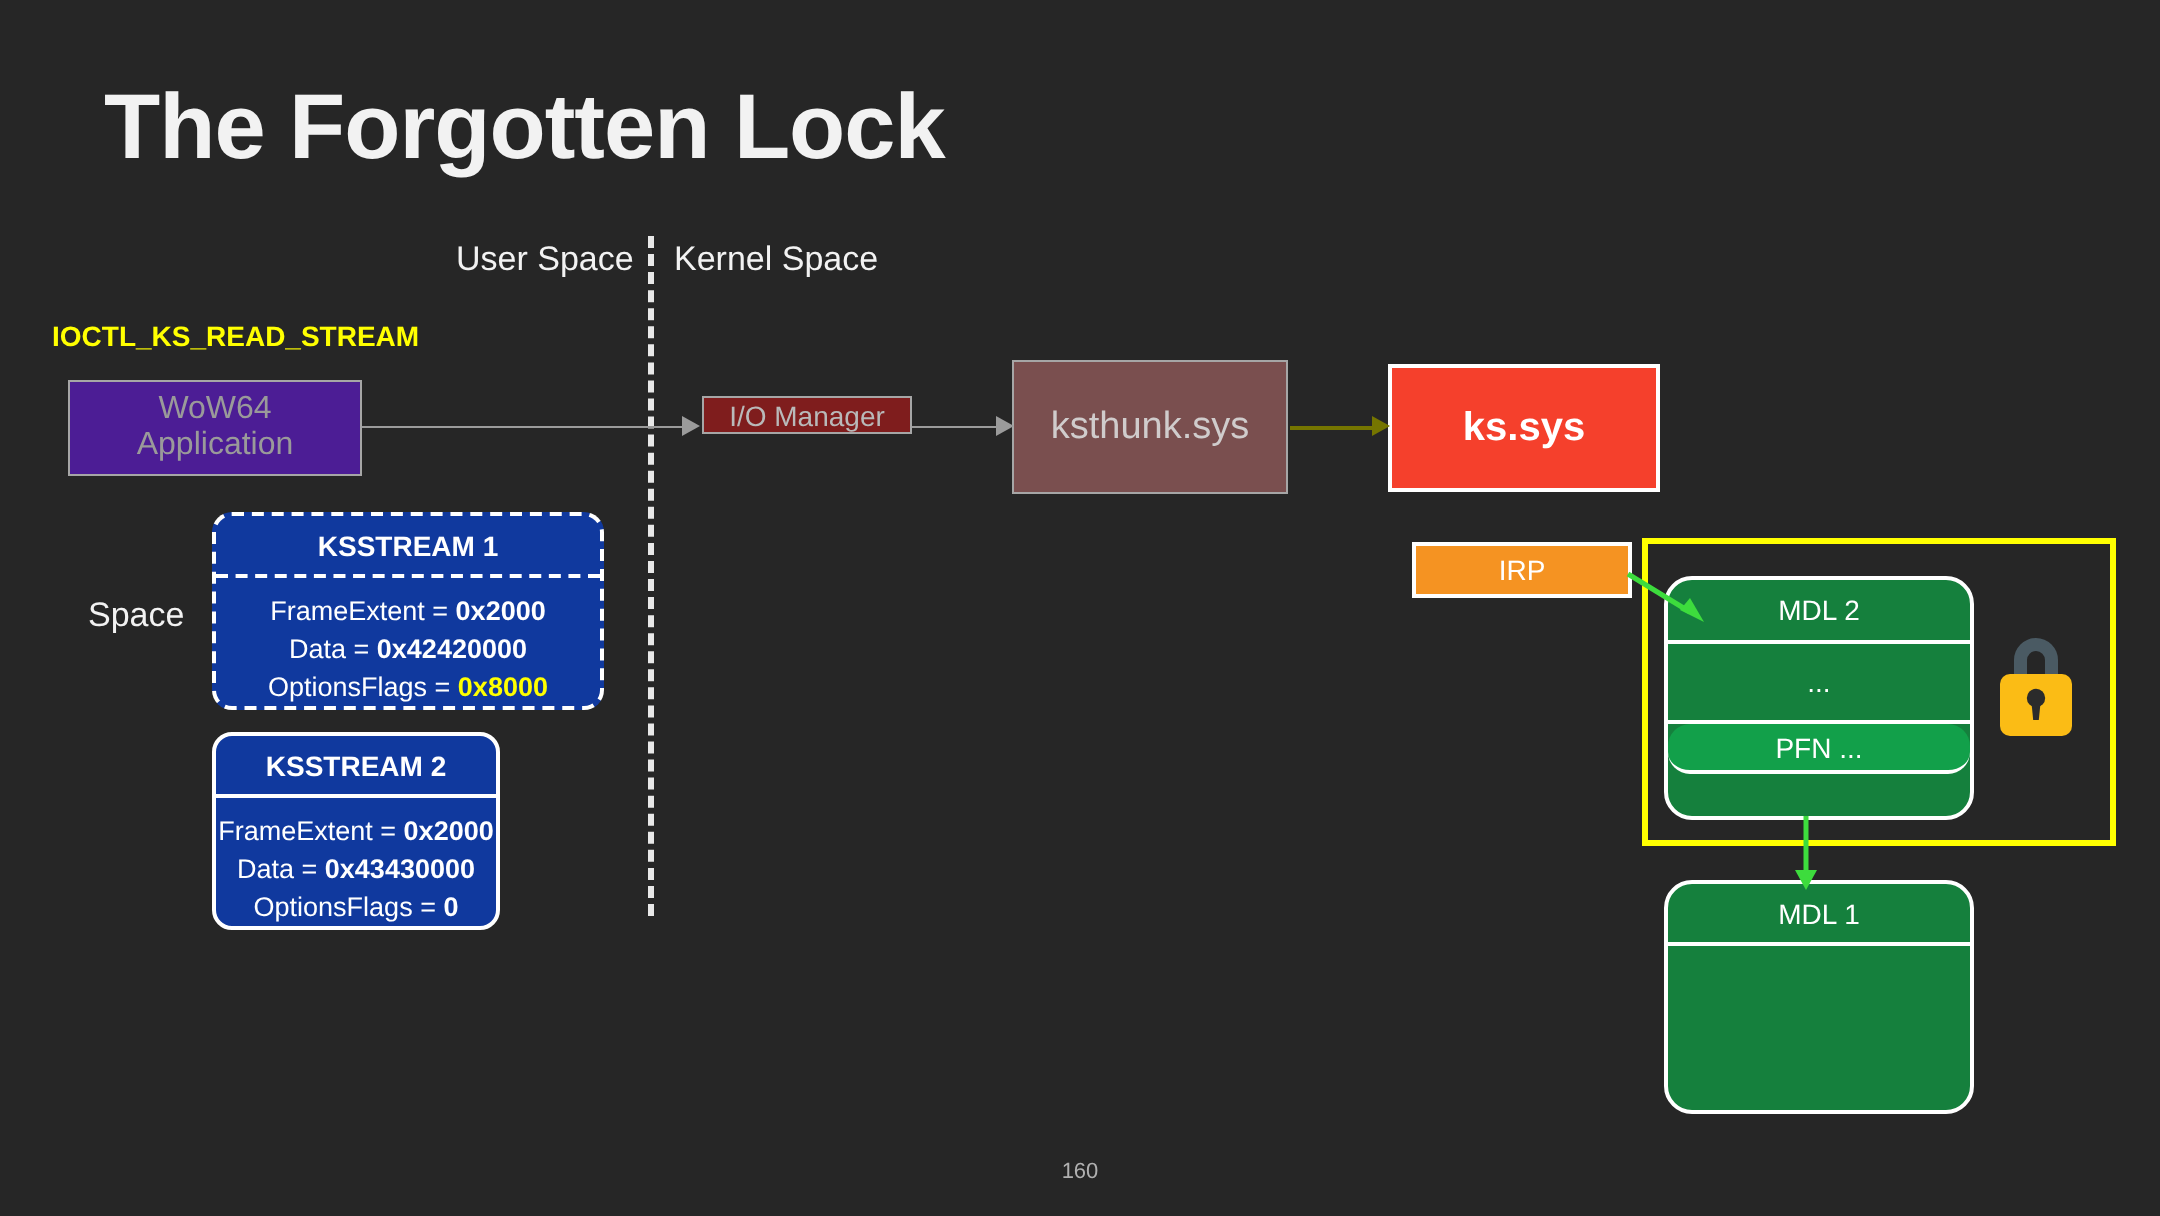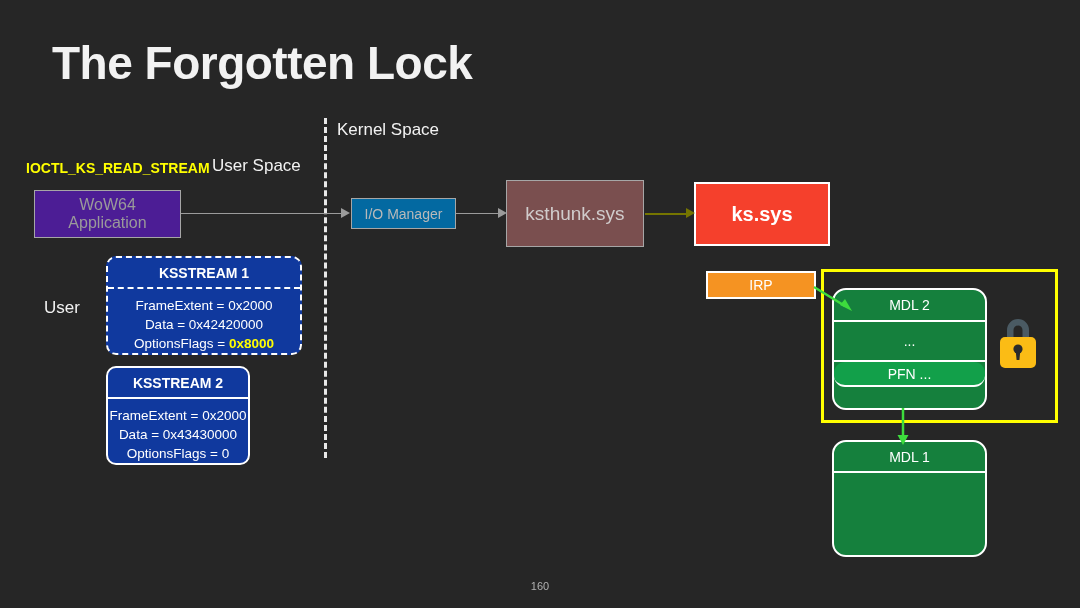--- a/index.html
+++ b/index.html
@@ -29,21 +29,21 @@
     white-space: nowrap;
   }
 
   
   .space-label {
     position: absolute;
     font-size: 17px;
     color: #f2f2f2;
     white-space: nowrap;
   }
-  #user-space-label  { left: 212px; top: 120px; margin-top: 36px; }
+  #user-space-label  { left: 228px; top: 120px; }
   #kernel-space-label{ left: 337px; top: 120px; }
 
   
   #divider {
     position: absolute;
     left: 324px;
     top: 118px;
     width: 0;
     height: 340px;
     border-left: 3px dashed #e8e8e8;
@@ -73,22 +73,22 @@
   #wow64-box {
     left: 34px; top: 190px; width: 147px; height: 48px;
     background: #4c1d95;
     border: 1.5px solid #a6a6a6;
     color: #9a9a9a;
     font-size: 16px;
     line-height: 1.15;
   }
 
   #io-manager-box {
-    left: 351px; top: 198px; width: 105px; height: 31px;
-    background: #0369a1;
+    left: 351px; top: 198px; width: 105px; height: 19px;
+    background: #7f1d1d;
     border: 1.5px solid #a6a6a6;
     color: #b9b9b9;
     font-size: 14px;
   }
 
   #ksthunk-box {
     left: 506px; top: 180px; width: 138px; height: 67px;
     background: #7a4f4f;
     border: 1.5px solid #a6a6a6;
     color: #d0cccc;
@@ -146,21 +146,21 @@
     font-size: 14px;
     font-weight: bold;
     padding: 7px 0 6px 0;
   }
   .ksstream .ks-body {
     text-align: center;
     font-size: 13.5px;
     padding: 7px 0 8px 0;
     line-height: 1.42;
   }
-  .ksstream .ks-body b { font-weight: normal; }
+  .ksstream .ks-body b { font-weight: bold; }
   .hl-yellow { color: #ffff00; font-weight: bold; }
 
   #ksstream1 {
     left: 106px; top: 256px; width: 196px; height: 99px;
     border: 2.5px dashed #ffffff;
   }
   #ksstream1 .ks-head { border-bottom: 2px dashed #ffffff; }
 
   #ksstream2 {
     left: 106px; top: 366px; width: 144px; height: 99px;
@@ -274,21 +274,21 @@
 
   <div class="hline" id="arrow-wow-io-line"></div>
   <div class="arrowhead-r" id="arrow-wow-io-head"></div>
 
   <div class="hline" id="arrow-io-kst-line"></div>
   <div class="arrowhead-r" id="arrow-io-kst-head"></div>
 
   <div class="hline" id="arrow-kst-ks-line"></div>
   <div class="arrowhead-r" id="arrow-kst-ks-head"></div>
 
-  <div id="cache-label">User</div>
+  <div id="cache-label">Space</div>
 
   <div class="ksstream" id="ksstream1">
     <div class="ks-head">KSSTREAM 1</div>
     <div class="ks-body">
       <span>FrameExtent = </span><b>0x2000</b><br>
       <span>Data = </span><b>0x42420000</b><br>
       <span>OptionsFlags = </span><span class="hl-yellow">0x8000</span>
     </div>
   </div>
 

